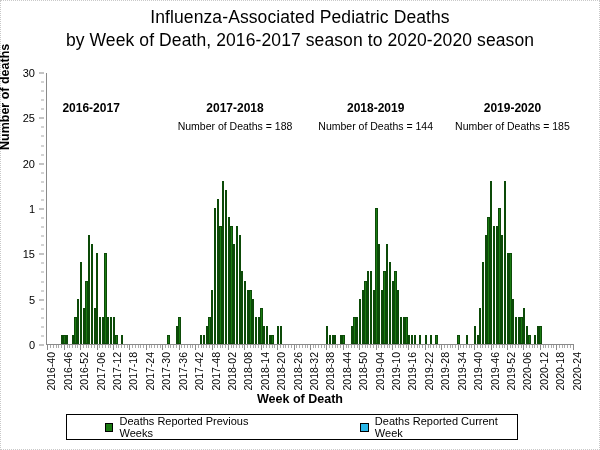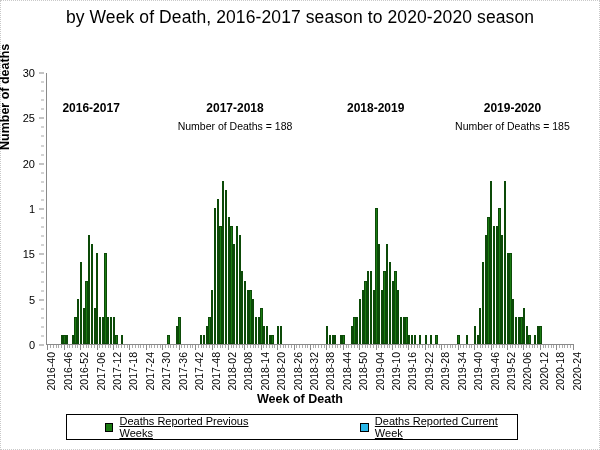--- a/index.html
+++ b/index.html
@@ -96,37 +96,38 @@
   
   .legend{
     position:absolute;
     left:66px;top:414px;
     width:452px;height:26px;
     border:1px solid #000;
     background:#fff;
     display:flex;align-items:center;
     box-sizing:border-box;
   }
-  .legend-item{display:flex;align-items:center;font-size:11px;text-decoration:underline;}
+  .legend-item{display:flex;align-items:center;font-size:11px;}
   .legend-item.a{margin-left:38px;}
   .legend-item.b{margin-left:88px;}
   .swatch{
     width:9px;height:9px;margin-right:6px;
     border:1px solid #000;box-sizing:border-box;
     display:inline-block;
   }
   .swatch.green{background:#1a7a12;}
   .swatch.blue{background:#29b6e8;}
 </style>
 </head>
 <body>
 
 <div class="frame"></div>
 
 <div class="title">
+  <div>Influenza-Associated Pediatric Deaths</div>
   <div>by Week of Death, 2016-2017 season to 2020-2020 season</div>
 </div>
 
 <div class="axis-title-y">Number of deaths</div>
 <div class="ylabels" id="ylabels">
     <div class="ytick" style="top: 285px;">0</div>
     <div class="ytickmark" style="top: 285px;"></div>
     <div class="ytick" style="top: 239.667px;">5</div>
     <div class="ytickmark" style="top: 239.667px;"></div>
     <div class="ytick" style="top: 194.333px;">15</div>
@@ -515,20 +516,21 @@
 
 <div class="season" id="season0" style="left: 11.1399px; width: 160px; top: 101px;">
   <div class="sname">2016-2017</div>
 </div>
 <div class="season" id="season1" style="left: 155px; width: 160px; top: 101px;">
   <div class="sname">2017-2018</div>
   <div class="scount">Number of Deaths = 188</div>
 </div>
 <div class="season" id="season2" style="left: 295.658px; width: 160px; top: 101px;">
   <div class="sname">2018-2019</div>
+  <div class="scount">Number of Deaths = 144</div>
 </div>
 <div class="season" id="season3" style="left: 432.446px; width: 160px; top: 101px;">
   <div class="sname">2019-2020</div>
   <div class="scount">Number of Deaths = 185</div>
 </div>
 
 <div class="legend">
   <div class="legend-item a">
     <span class="swatch green"></span>
     <span>Deaths Reported Previous Weeks</span>

